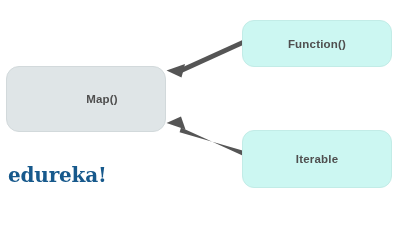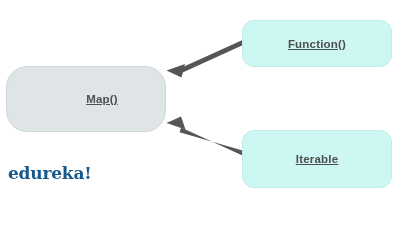--- a/index.html
+++ b/index.html
@@ -23,30 +23,29 @@
     display: flex;
     align-items: center;
     justify-content: center;
     border-radius: 12px;
     font-weight: bold;
     font-size: 11.5px;
     letter-spacing: 0.2px;
     color: #4f4f4f;
     text-align: center;
     user-select: none;
-    text-decoration: underline;
   }
   .node-map {
     left: 6px;
     top: 66px;
     width: 160px;
     height: 66px;
     background: #dfe5e7;
     border: 1px solid #d2d9db;
-    border-radius: 21px;
+    border-radius: 13px;
     padding-left: 32px;
   }
   .node-function {
     left: 242px;
     top: 20px;
     width: 150px;
     height: 47px;
     background: #ccf7f2;
     border: 1px solid #c2ece7;
   }
@@ -63,21 +62,21 @@
     left: 0;
     top: 0;
     width: 404px;
     height: 197px;
     pointer-events: none;
   }
   .brand {
     position: absolute;
     left: 8px;
     top: 163px;
-    font-size: 17px;
+    font-size: 20px;
     font-weight: bold;
     font-family: "DejaVu Serif", serif;
     color: #17598c;
     letter-spacing: -0.2px;
     user-select: none;
     text-align: right;
   }
   .brand .bang {
     color: #17598c;
   }

